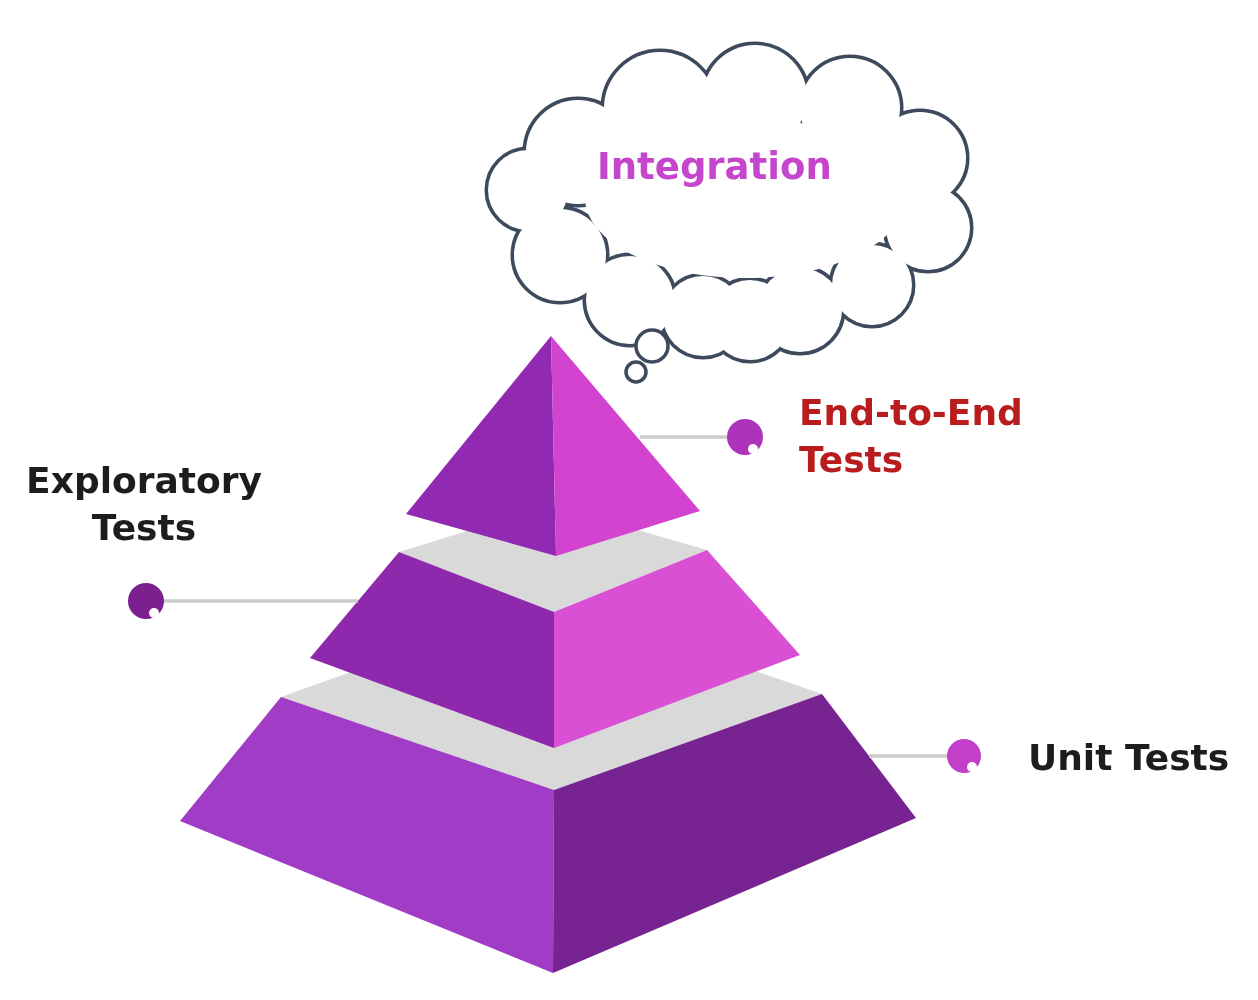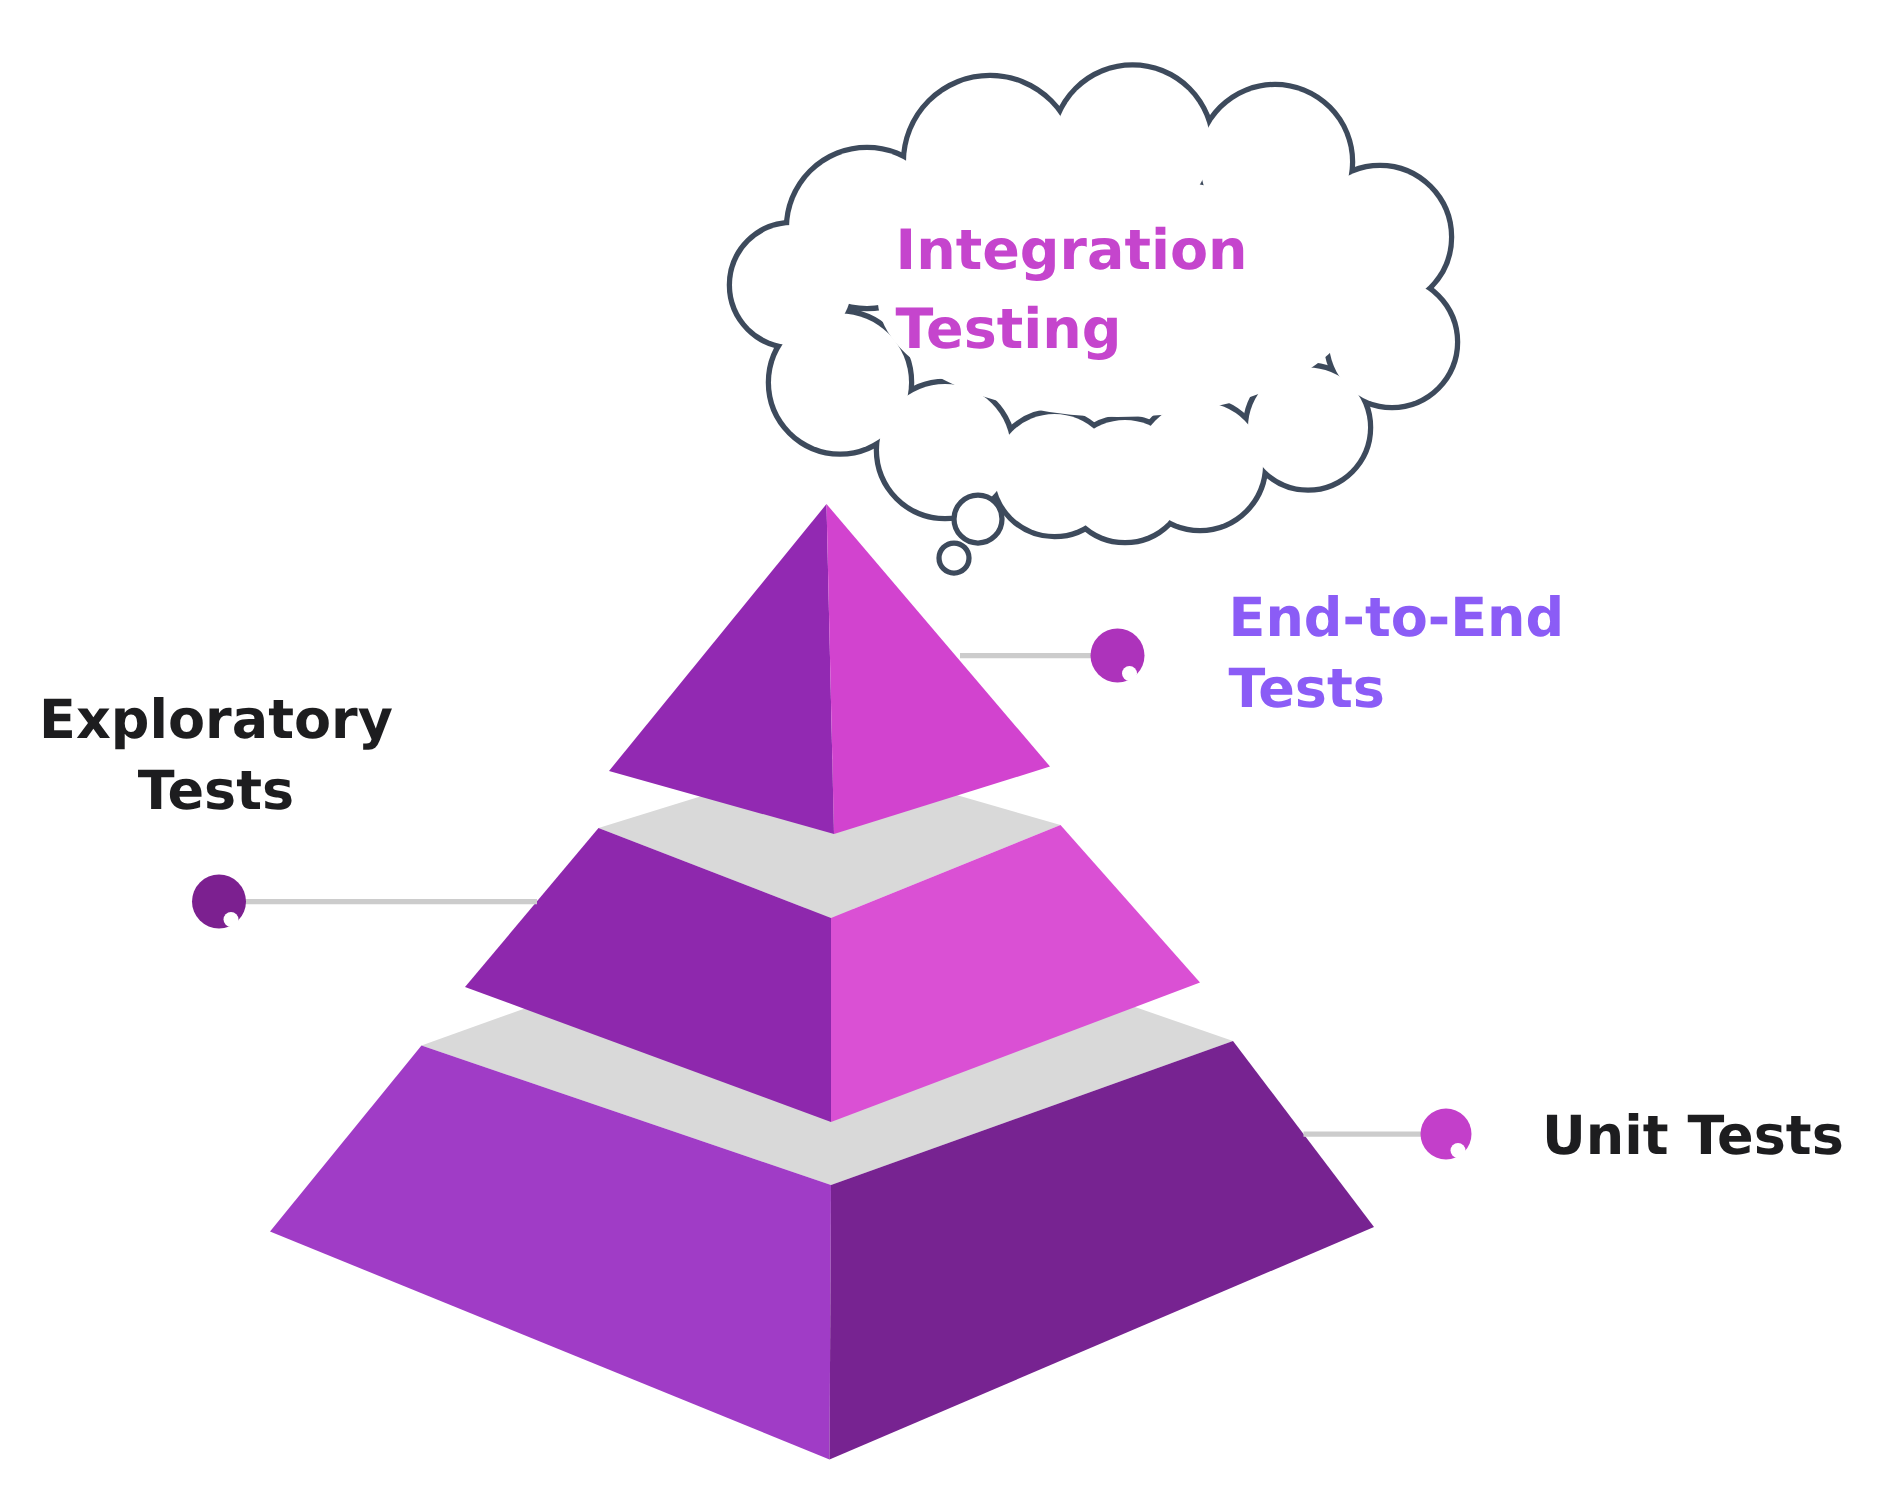--- a/index.html
+++ b/index.html
@@ -110,24 +110,23 @@
 
       <g stroke-width="3.5">
         <circle cx="652" cy="346" r="16"></circle>
         <circle cx="636" cy="372" r="10"></circle>
       </g>
     </g>
   </svg>
 
   <div id="cloud-text" style="color: rgb(197, 69, 205);">
     <div>Integration</div>
-    <div>Testing</div>
   </div>
 
-  <div id="label-e2e" class="label" style="color: #8b5cf6; margin-left: 20px;">
+  <div id="label-e2e" class="label" style="color: #b91c1c;">
     <div>End-to-End</div>
     <div>Tests</div>
   </div>
 
   <div id="label-integration" class="label" style="color: rgb(29, 29, 31);">
     <div>Exploratory</div>
     <div>Tests</div>
   </div>
 
   <div id="label-unit" class="label" style="color: rgb(29, 29, 31);">

